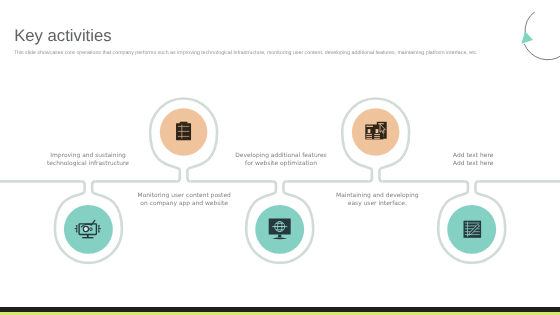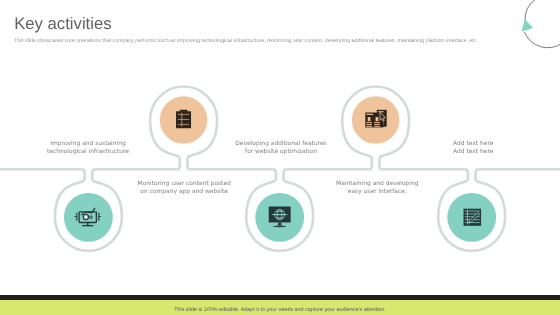--- a/index.html
+++ b/index.html
@@ -1,20 +1,20 @@
 <!DOCTYPE html>
 <html><head>
 <meta charset="utf-8">
 <style>
   html,body{margin:0;padding:0;background:#fff;}
   body{width:560px;height:315px;overflow:hidden;
        font-family:"Liberation Sans",sans-serif;
        -webkit-font-smoothing:antialiased;
        text-rendering:geometricPrecision;}
-  .slide{position:relative;width:560px;height:250px;background:#fff;}
+  .slide{position:relative;width:560px;height:250px;background:#fff;margin-top:12px;}
   #title{position:absolute;left:14.2px;top:15.6px;font-size:16.7px;color:#616265;
          letter-spacing:0px;font-weight:400;line-height:16.7px;}
   #subtitle{position:absolute;left:13.7px;top:37.6px;font-size:5.25px;color:#939598;
             letter-spacing:0px;white-space:nowrap;line-height:6px;}
   svg.diagram{position:absolute;left:0;top:0;}
   .footerbar{position:absolute;left:0;top:295px;width:560px;height:4.6px;background:#231f20;}
   .footer{position:absolute;left:0;top:299.6px;width:560px;height:15.4px;background:#d6e870;}
   .footertext{position:absolute;left:0;top:305.3px;width:560px;height:9px;
               display:flex;align-items:center;justify-content:center;
               font-size:5.4px;color:#58595b;letter-spacing:0px;}

